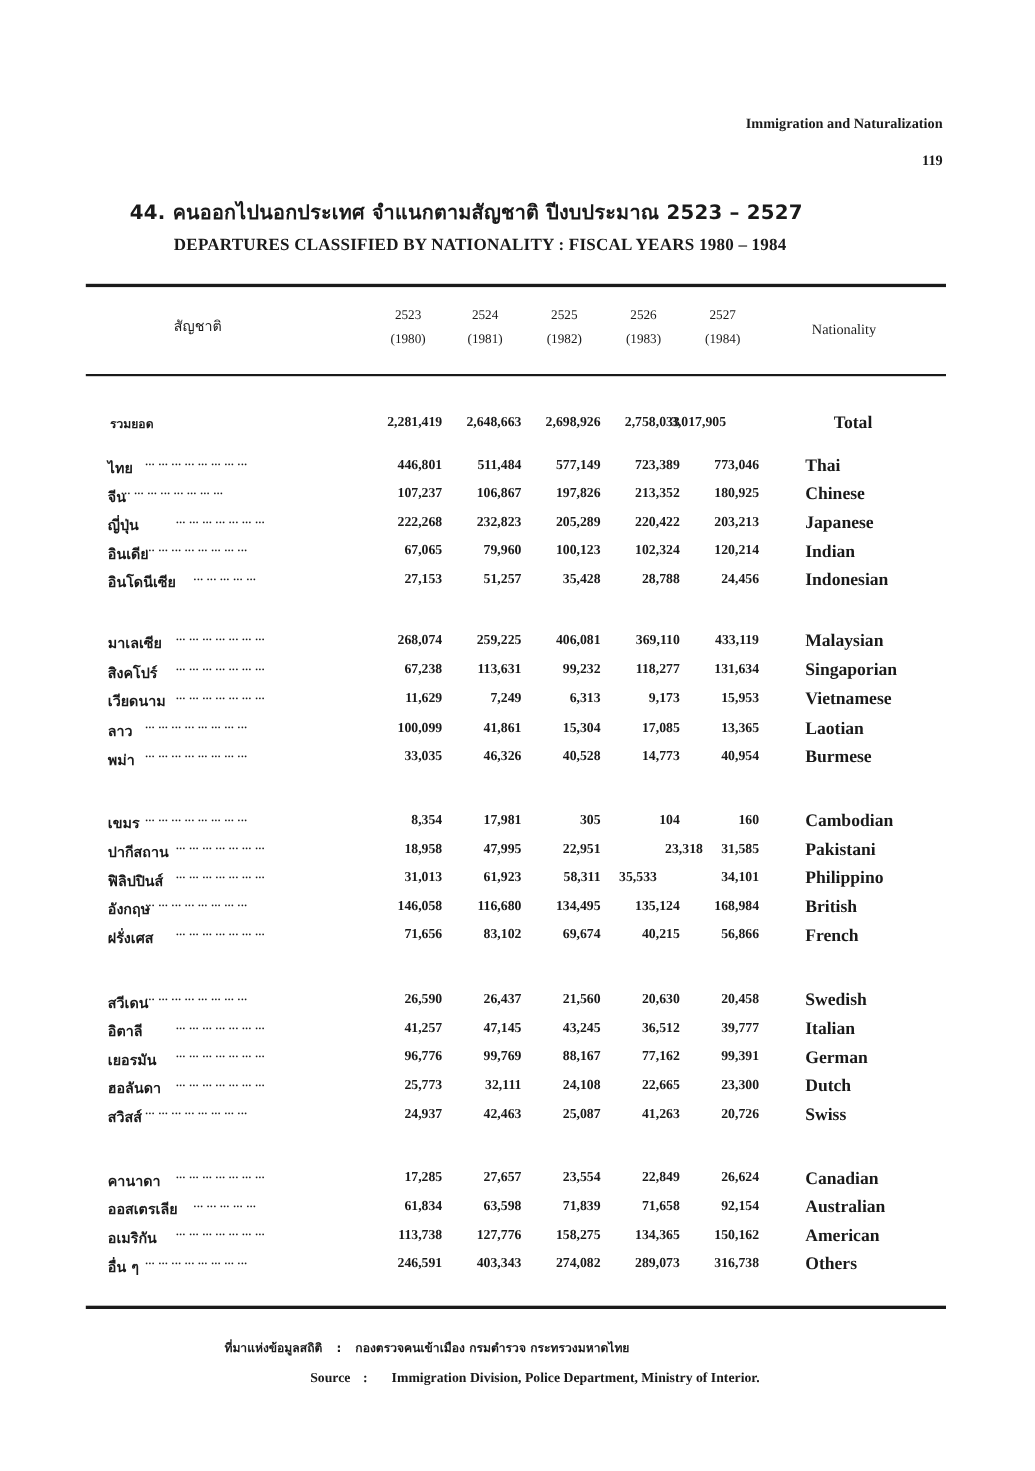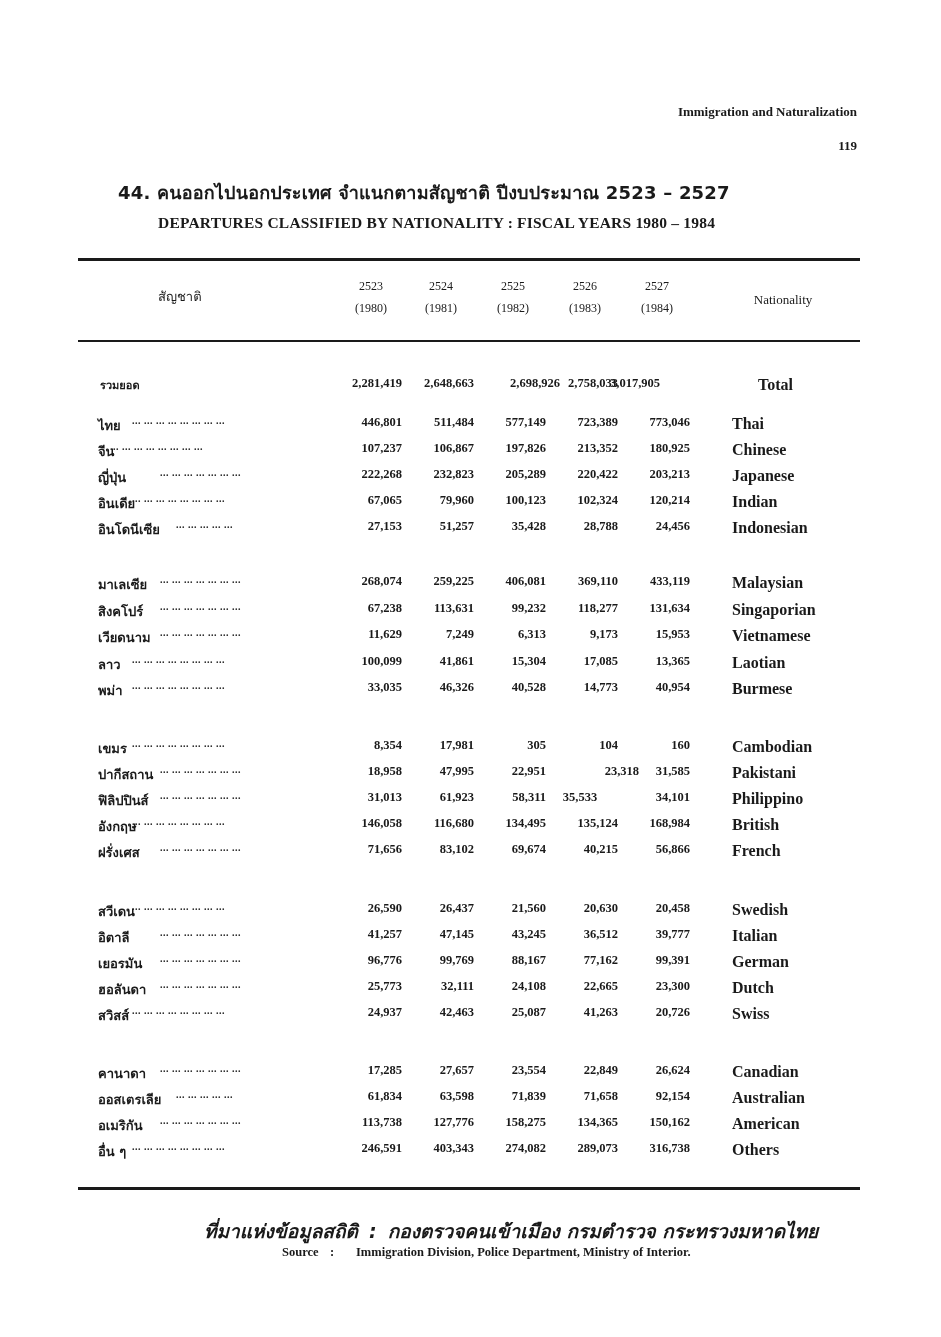--- a/index.html
+++ b/index.html
@@ -10,31 +10,31 @@
   .title-en { position: absolute; top: 214px; left: 158px; font-size: 15.5px; font-weight: bold; letter-spacing: 0.2px; }
   .rule { position: absolute; left: 78px; width: 782px; background: #1a1a1a; }
   .rule.top { top: 258px; height: 3px; }
   .rule.mid { top: 340px; height: 2px; }
   .rule.bot { top: 1187px; height: 3px; }
 
   .hdr-th { position: absolute; top: 286px; left: 158px; font-size: 13px; font-weight: normal; font-family: "DejaVu Sans", sans-serif; }
   .hdr-year { position: absolute; width: 70px; text-align: center; font-size: 12px; }
   .hdr-year .y1 { display: block; height: 22px; line-height: 22px; }
   .hdr-year .y2 { display: block; height: 22px; line-height: 22px; }
-  .hdr-nat { position: absolute; top: 292px; left: 738px; width: 90px; text-align: center; font-size: 13px; }
+  .hdr-nat { position: absolute; top: 292px; left: 738px; width: 90px; text-align: left; font-size: 13px; }
 
   .row { position: absolute; left: 0; width: 845px; height: 24px; font-size: 12.5px; }
   .row .th { position: absolute; left: 98px; top: 0; font-family: "DejaVu Sans", sans-serif; font-weight: bold; font-size: 13px; white-space: nowrap; }
   .row .dots { position: absolute; top: 0; font-size: 10px; letter-spacing: 0.5px; white-space: nowrap; font-family: "Liberation Serif", serif; font-weight: bold; }
   .row .v { position: absolute; top: 0; width: 76px; text-align: right; font-weight: bold; }
   .row .en { position: absolute; left: 732px; top: 0; font-weight: bold; font-size: 16px; }
   .row.total .th { font-size: 11px; left: 100px; }
   .row.total .en { left: 758px; }
 
-  .source-th { position: absolute; top: 1216px; left: 204px; font-size: 19px; font-weight: bold; font-family: "DejaVu Sans", sans-serif; font-style: italic; }
+  .source-th { position: absolute; top: 1216px; left: 204px; font-size: 11px; font-weight: bold; font-family: "DejaVu Sans", sans-serif; }
   .source-en { position: absolute; top: 1245px; left: 282px; font-size: 12.5px; font-weight: bold; }
   .source-en .lbl { display: inline-block; width: 48px; }
   .source-en .colon { display: inline-block; width: 26px; }
   .source-th .colon { display: inline-block; width: 30px; text-align: center; }
 </style>
 </head>
 <body>
 
 <div class="running-head">Immigration and Naturalization</div>
 <div class="page-num">119</div>
@@ -69,21 +69,21 @@
     <span class="y2">(1984)</span>
   </div>
   <div class="hdr-nat">Nationality</div>
 </div>
 
 <div id="table-body">
     <div class="row total" style="top: 376px;">
       <span class="th">รวมยอด</span>
       <span class="v" style="left: 326px;">2,281,419</span>
       <span class="v" style="left: 398px;">2,648,663</span>
-      <span class="v" style="left: 484px; text-align: right;">2,698,926</span>
+      <span class="v" style="left: 470px; text-align: right;">2,698,926</span>
       <span class="v" style="left: 542px;">2,758,033</span>
       <span class="v" style="left: 584px;">3,017,905</span>
       <span class="en">Total</span>
     </div>
     <div class="row" style="top: 415px;">
       <span class="th">ไทย</span>
       <span class="dots" style="left: 132px;">... ... ... ... ... ... ... ...</span>
       <span class="v" style="left: 326px;">446,801</span>
       <span class="v" style="left: 398px;">511,484</span>
       <span class="v" style="left: 470px;">577,149</span>

